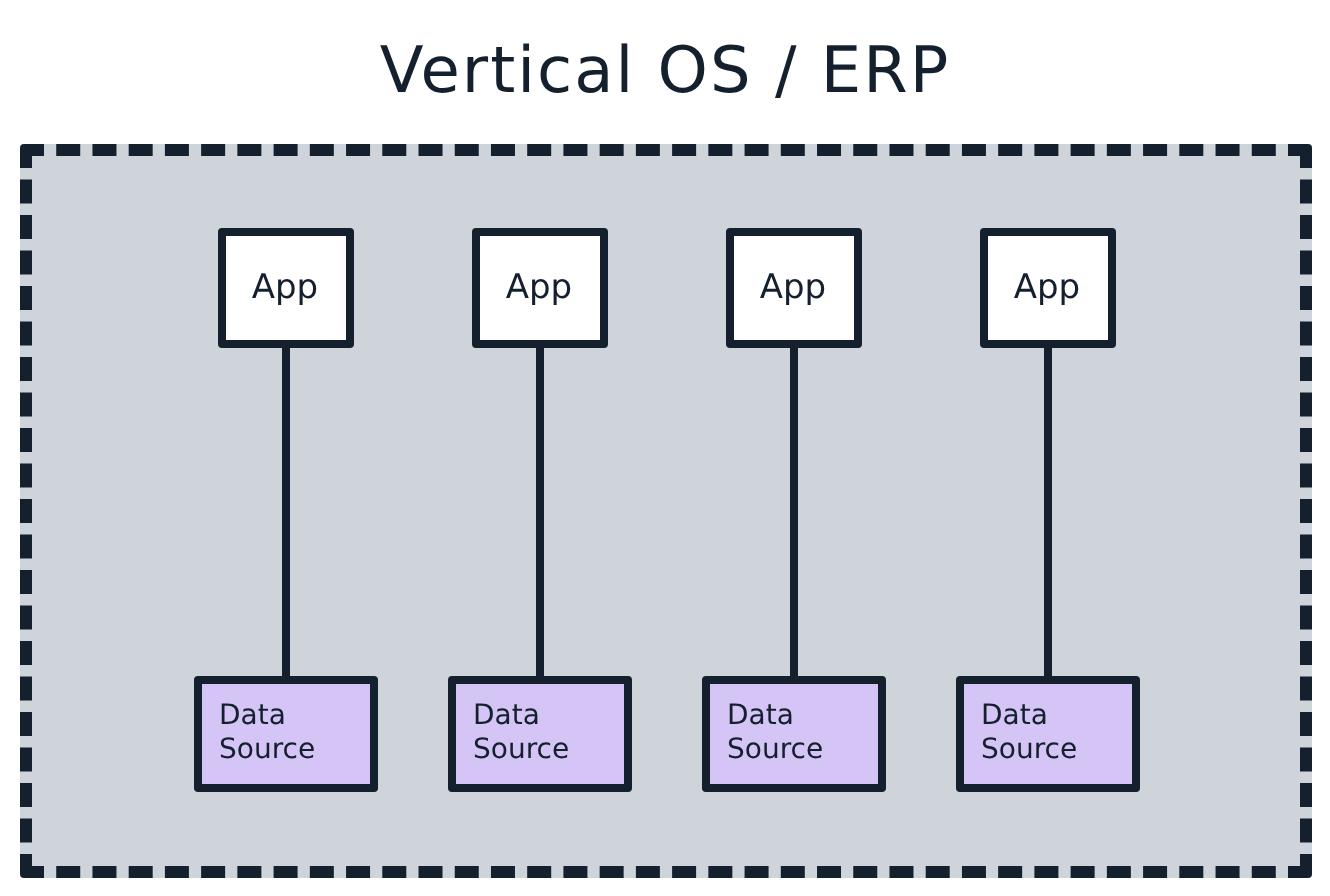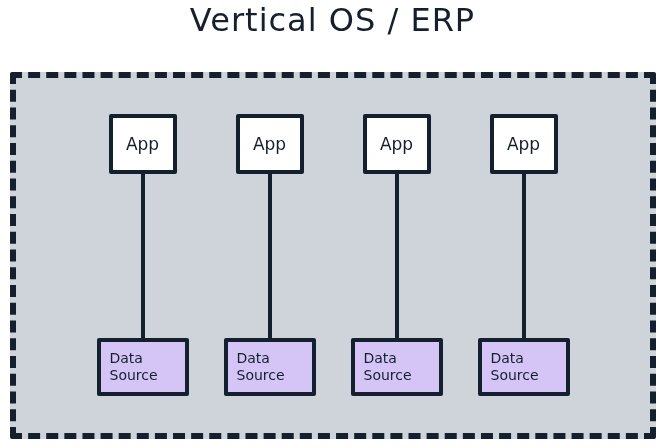--- a/index.html
+++ b/index.html
@@ -18,21 +18,21 @@
     width: 665px;
     height: 448px;
     position: relative;
     background: var(--page-bg);
     font-family: "DejaVu Sans", sans-serif;
     color: var(--ink);
     overflow: hidden;
   }
   .title {
     position: absolute;
-    top: 1px;
+    top: 16px;
     left: 0;
     width: 665px;
     text-align: center;
     font-size: 32px;
     font-weight: 500;
     letter-spacing: 1px;
     margin: 0;
     color: var(--ink);
   }
   .boundary {

